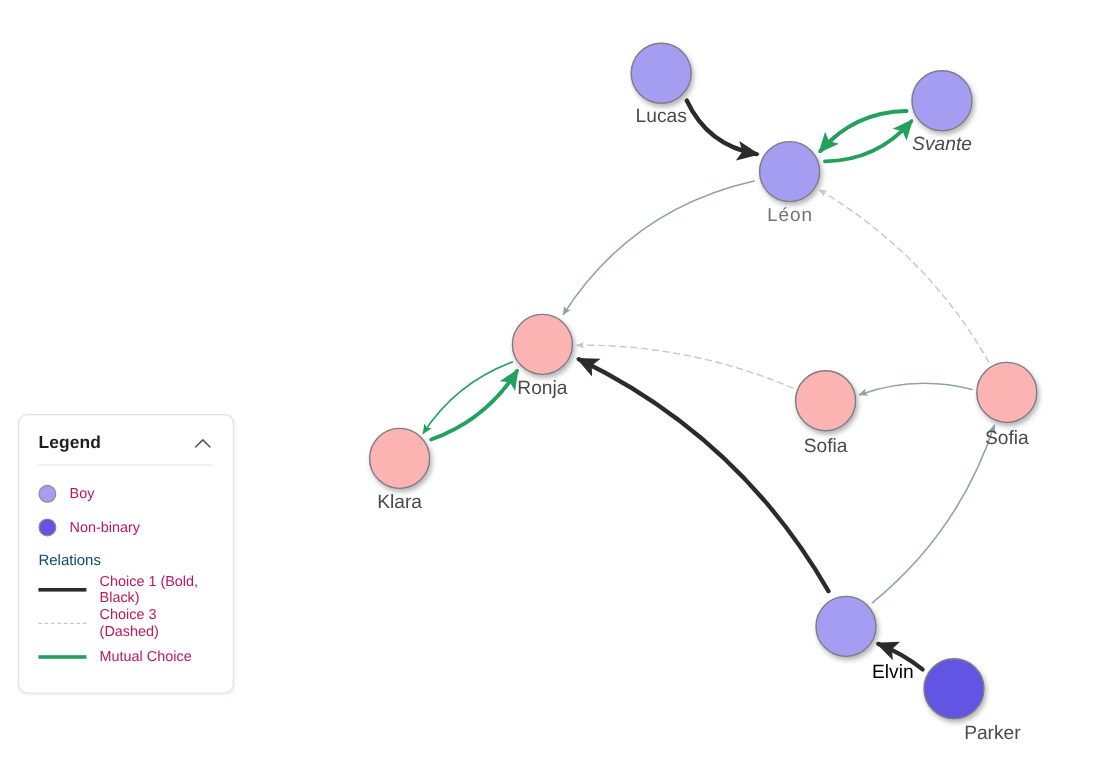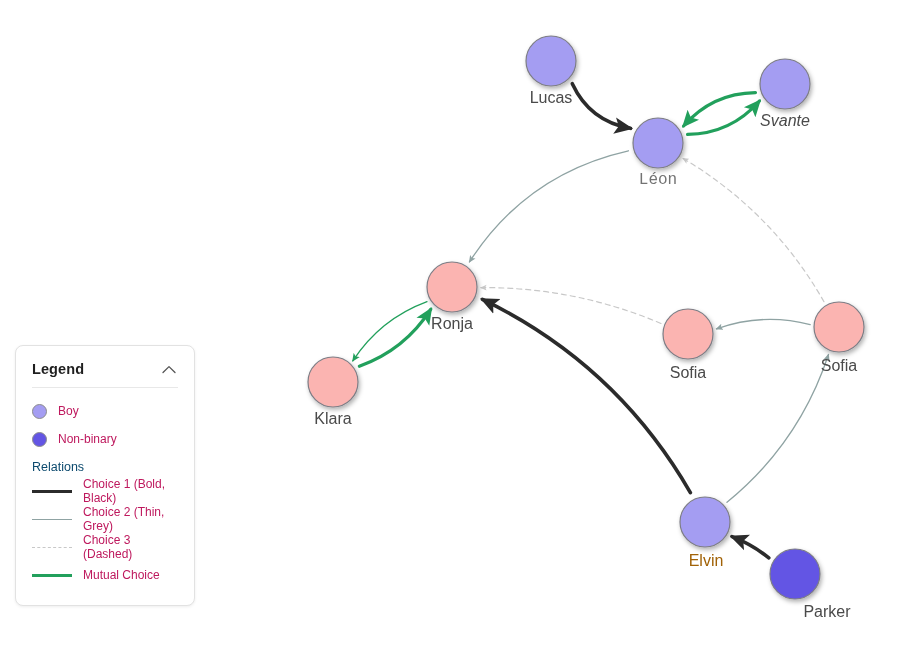--- a/index.html
+++ b/index.html
@@ -163,21 +163,21 @@
 </svg>
 
 <div id="label-layer">
     <div class="node-label" style="left: 551px; top: 89px; color: rgb(74, 74, 74);">Lucas</div>
     <div class="node-label" style="left: 785px; top: 112px; color: rgb(74, 74, 74); font-style: italic;">Svante</div>
     <div class="node-label" style="left: 658px; top: 171px; color: #737373; font-family: Liberation Mono, monospace;">Léon</div>
     <div class="node-label" style="left: 452px; top: 315px; color: rgb(74, 74, 74);">Ronja</div>
     <div class="node-label" style="left: 333px; top: 410px; color: rgb(74, 74, 74);">Klara</div>
     <div class="node-label" style="left: 688px; top: 364px; color: rgb(74, 74, 74);">Sofia</div>
     <div class="node-label" style="left: 839px; top: 357px; color: rgb(74, 74, 74);">Sofia</div>
-    <div class="node-label" style="left: 706px; top: 552px; color: #a16207;">Elvin</div>
+    <div class="node-label" style="left: 744px; top: 552px; color: #000000;">Elvin</div>
     <div class="node-label" style="left: 795px; top: 603px; color: rgb(74, 74, 74); margin-left: 32px;">Parker</div>
   </div>
 
 <div class="legend-panel">
   <div class="legend-header">
     <span class="legend-title">Legend</span>
     <span class="legend-collapse">
       <svg width="14" height="9" viewBox="0 0 14 9">
         <path d="M1 7.5 L7 1.6 L13 7.5" fill="none" stroke="#555" stroke-width="1.3" stroke-linecap="round" stroke-linejoin="round"></path>
       </svg>
@@ -198,26 +198,20 @@
 
     <div class="legend-subhead">Relations</div>
 
     <div class="legend-row">
       <span class="legend-linewrap">
         <span class="legend-line bold"></span>
       </span>
       <span class="legend-label">Choice 1 (Bold, Black)</span>
     </div>
 
-    <div class="legend-row">
-      <span class="legend-linewrap">
-        <span class="legend-line thin"></span>
-      </span>
-      <span class="legend-label">Choice 2 (Thin, Grey)</span>
-    </div>
 
     <div class="legend-row">
       <span class="legend-linewrap">
         <span class="legend-line dashed"></span>
       </span>
       <span class="legend-label">Choice 3 (Dashed)</span>
     </div>
 
     <div class="legend-row">
       <span class="legend-linewrap">

